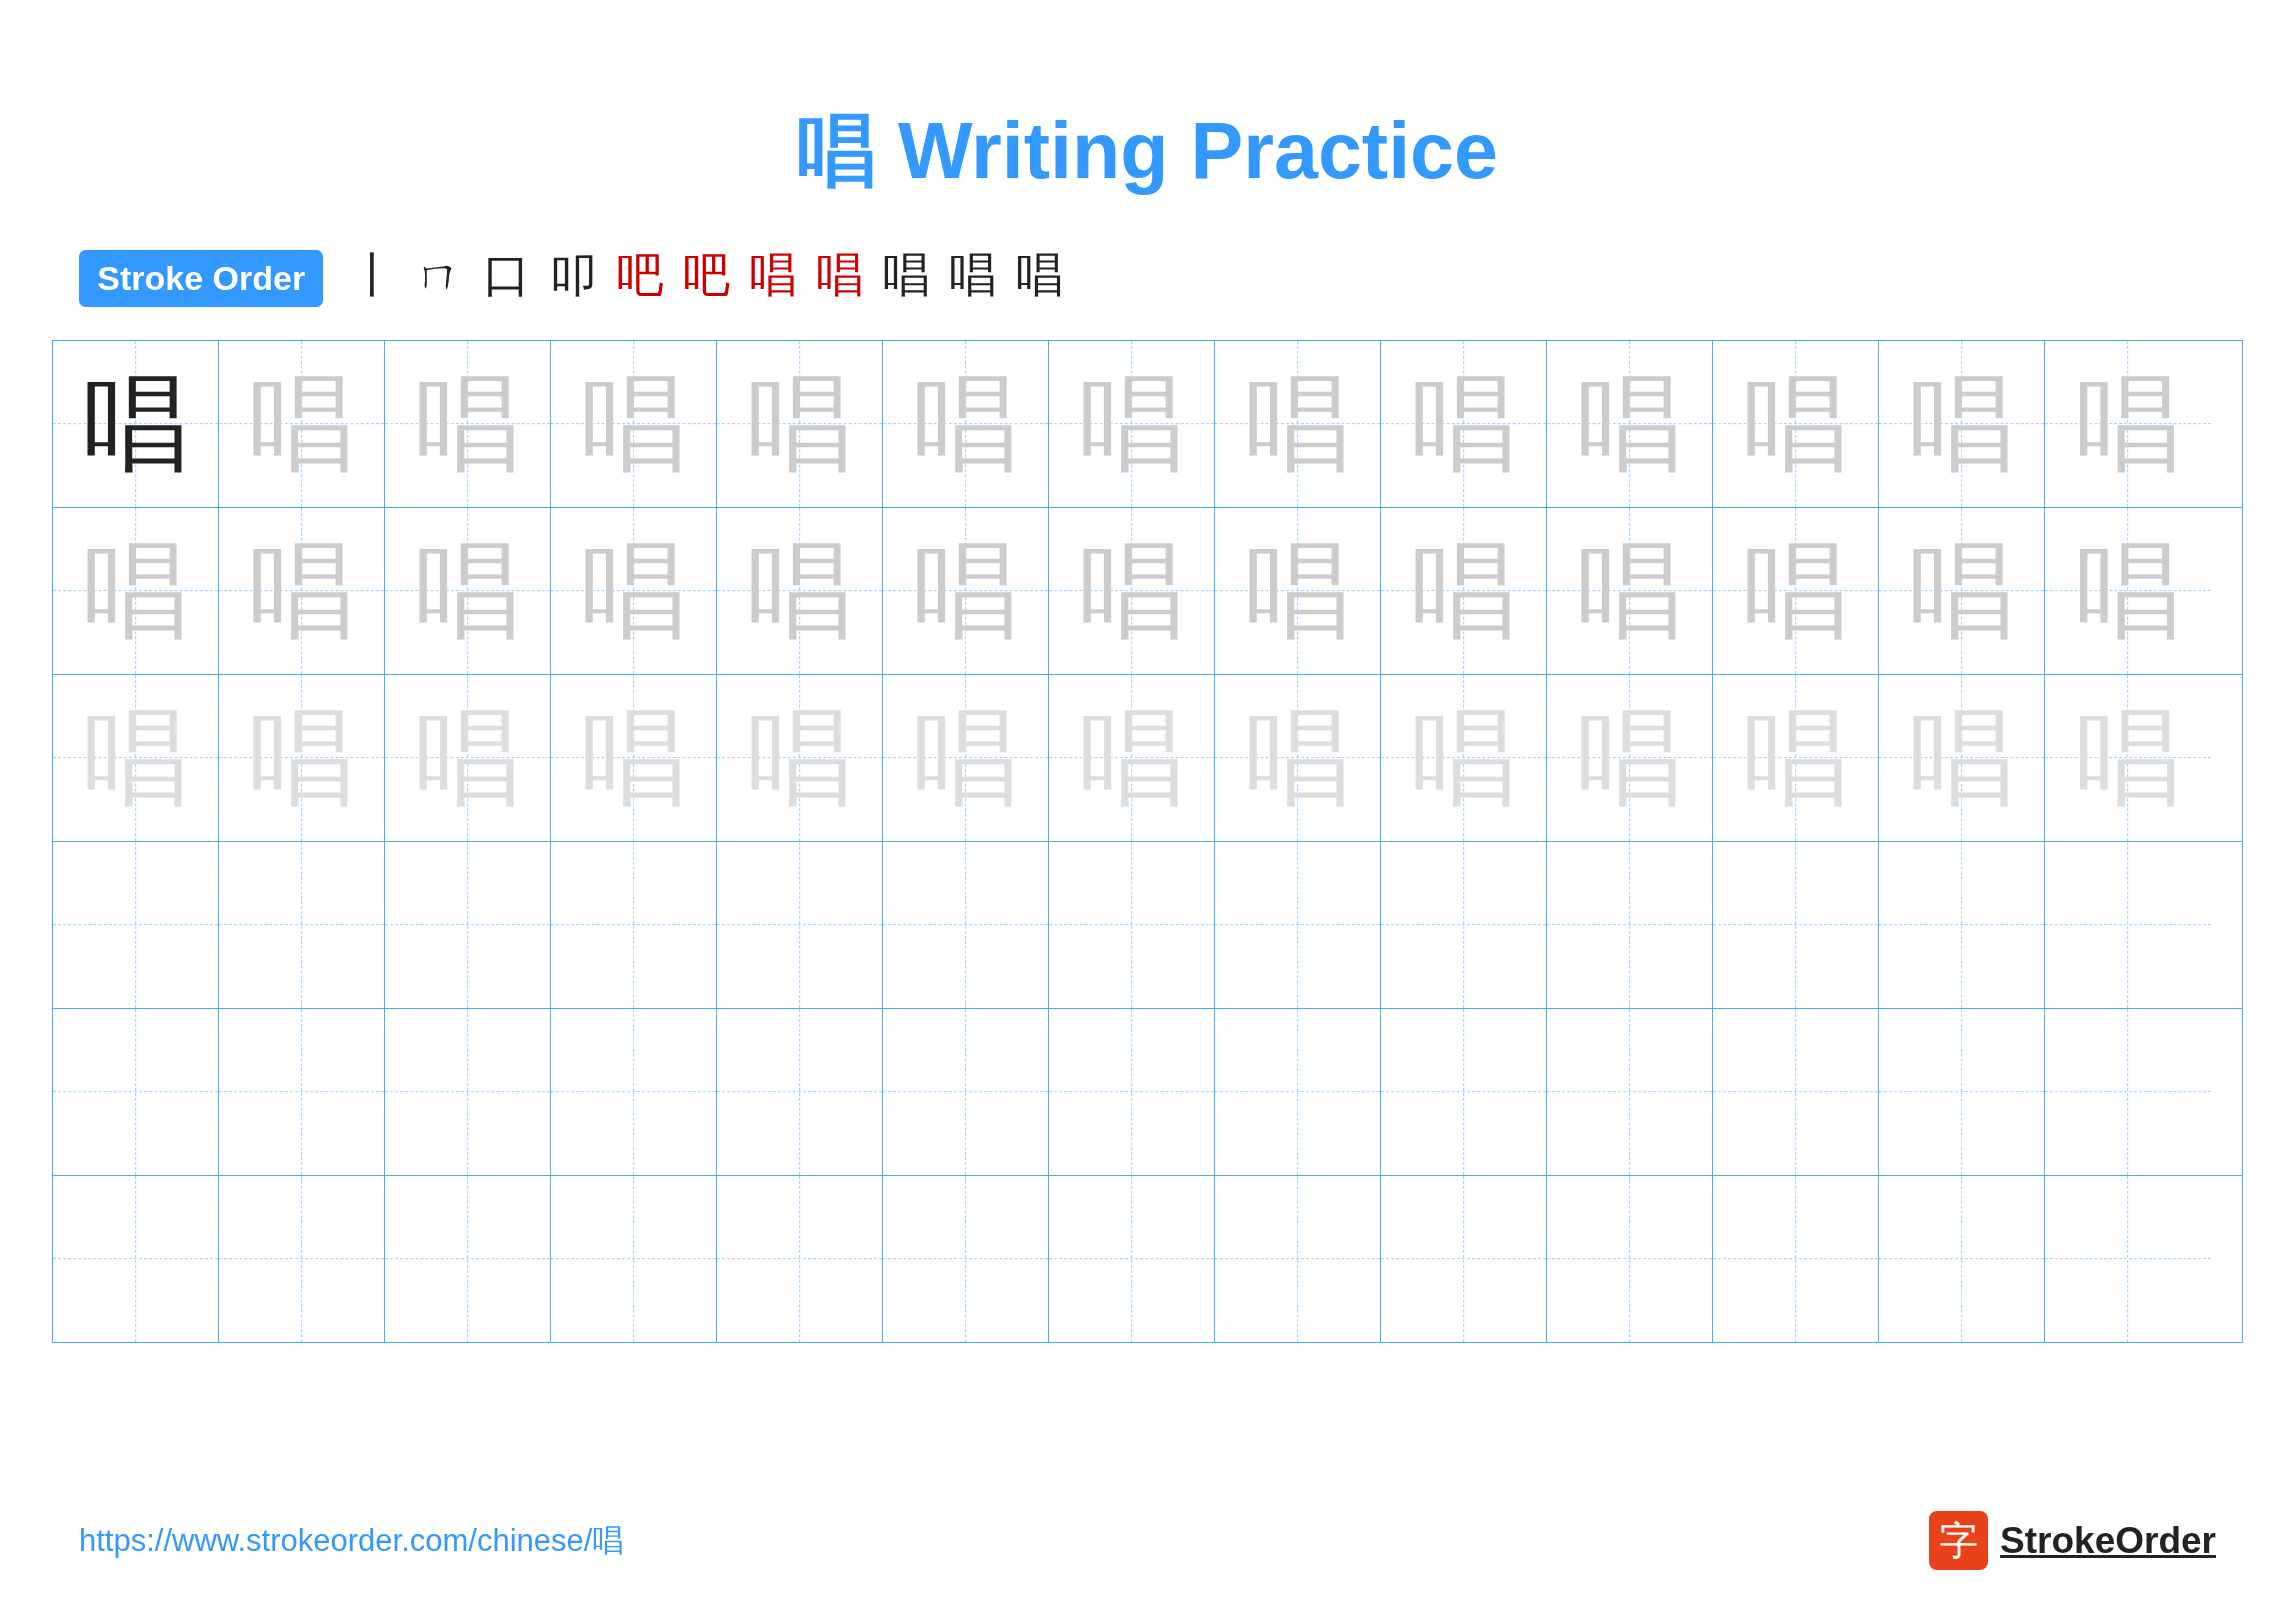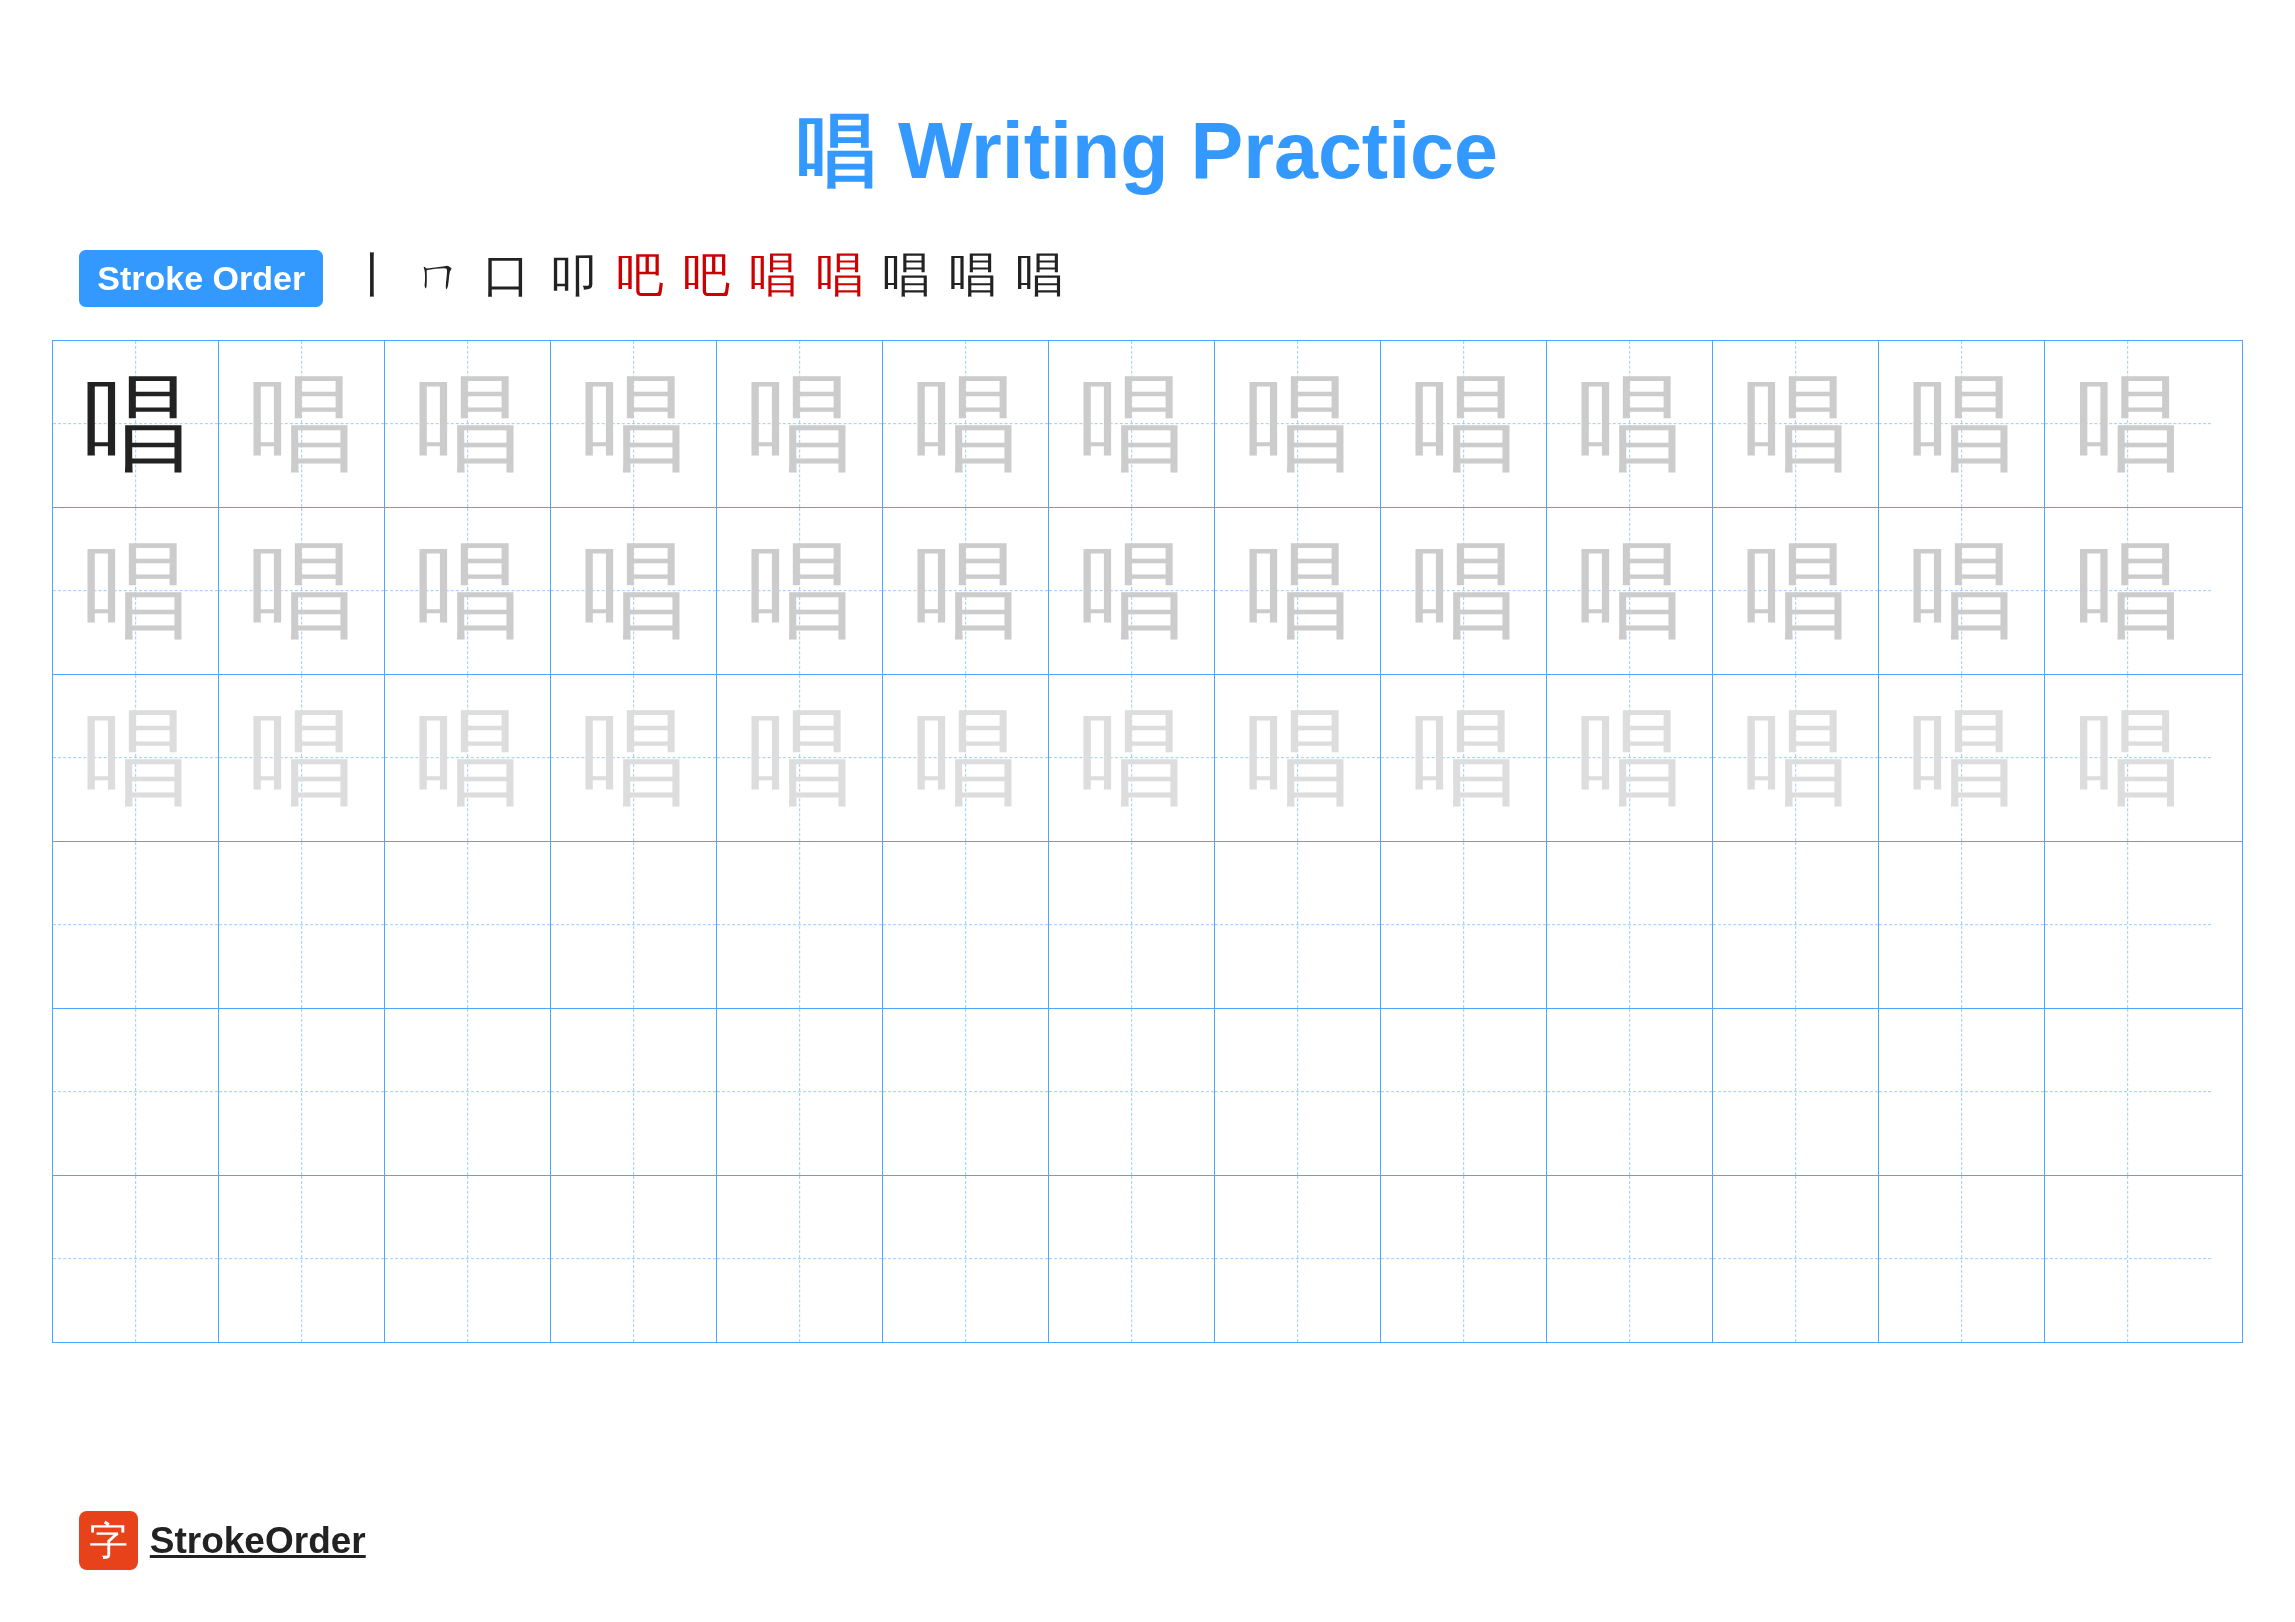--- a/index.html
+++ b/index.html
@@ -361,18 +361,19 @@
       <div class="grid-cell"></div>
       <div class="grid-cell"></div>
       <div class="grid-cell"></div>
       <div class="grid-cell"></div>
       <div class="grid-cell"></div>
       <div class="grid-cell"></div>
     </div>
   </div>
 
 <div class="footer">
+  <span class="footer-url">https://www.strokeorder.com/chinese/唱</span>
   <div class="footer-logo">
     <div class="logo-icon">字</div>
     <span class="logo-text">StrokeOrder</span>
   </div>
 </div>
 
 
 </body></html>

